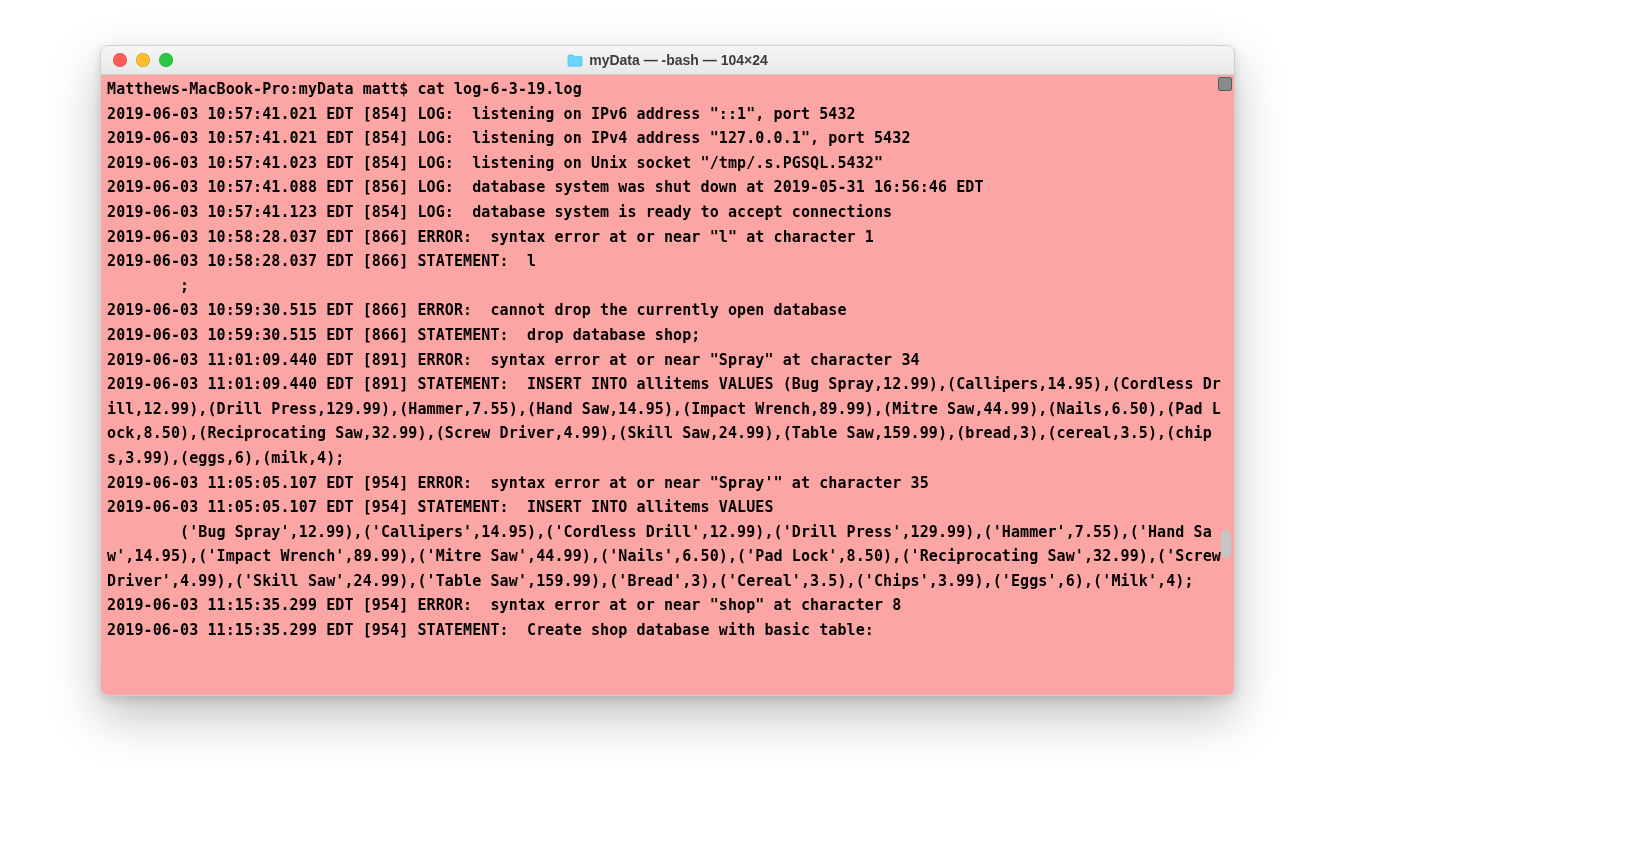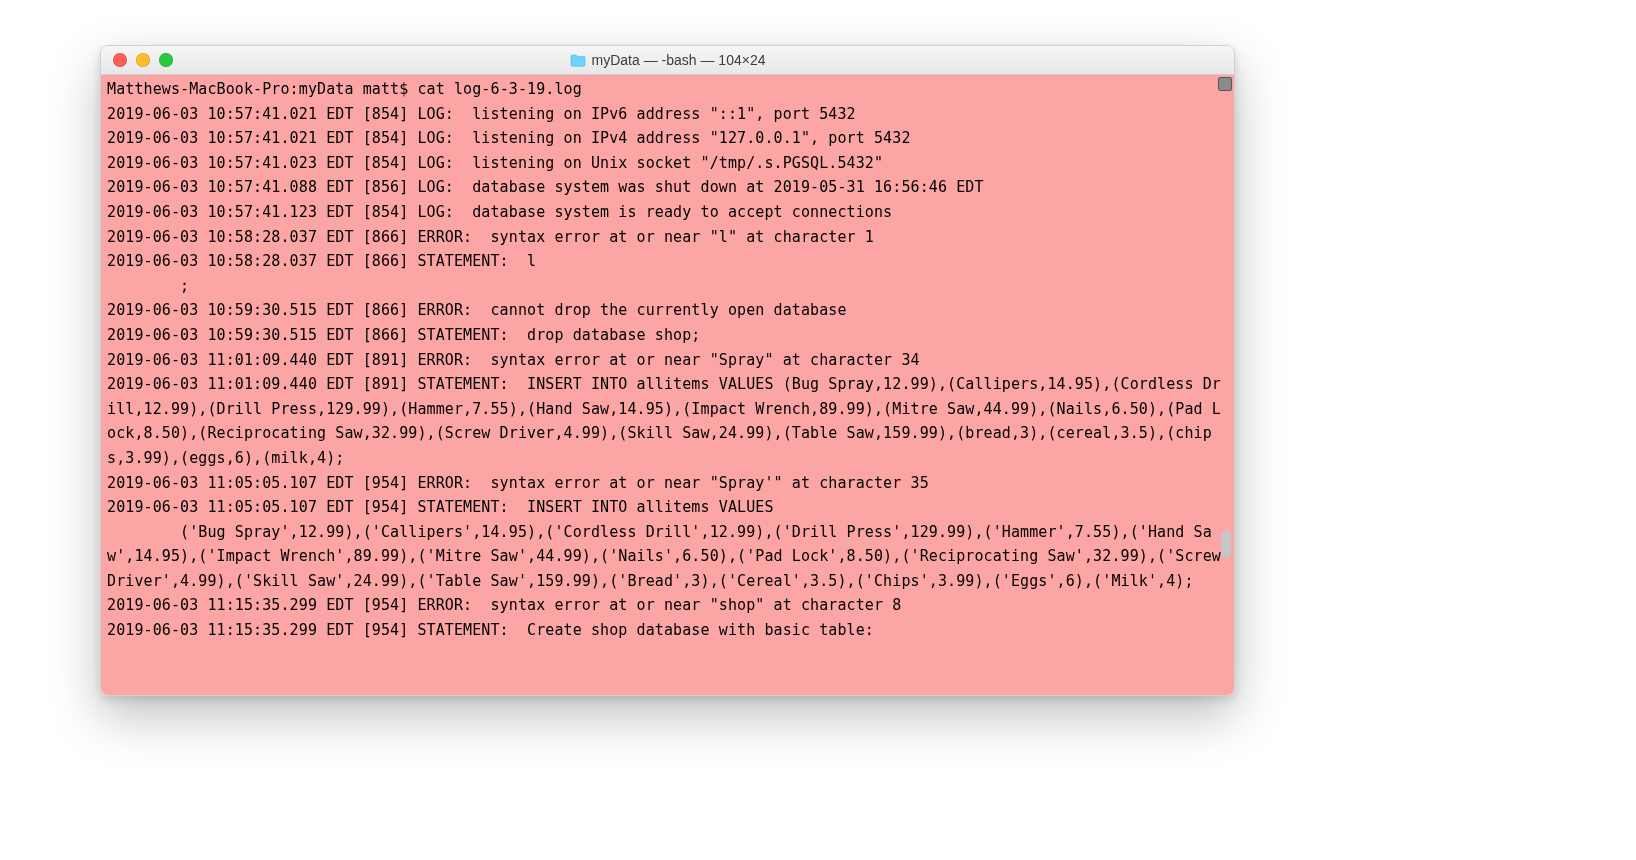--- a/index.html
+++ b/index.html
@@ -8,20 +8,21 @@
     width: 1636px;
     height: 860px;
     background: #ffffff;
     font-family: -apple-system, BlinkMacSystemFont, "Helvetica Neue", Arial, sans-serif;
     overflow: hidden;
   }
   .canvas {
     position: relative;
     width: 1636px;
     height: 860px;
+    font-weight: bold;
   }
   .window {
     position: absolute;
     left: 100px;
     top: 45px;
     width: 1133px;
     height: 649px;
     background: #ffffff;
     border: 1px solid #d0d0d0;
     border-radius: 8px;

